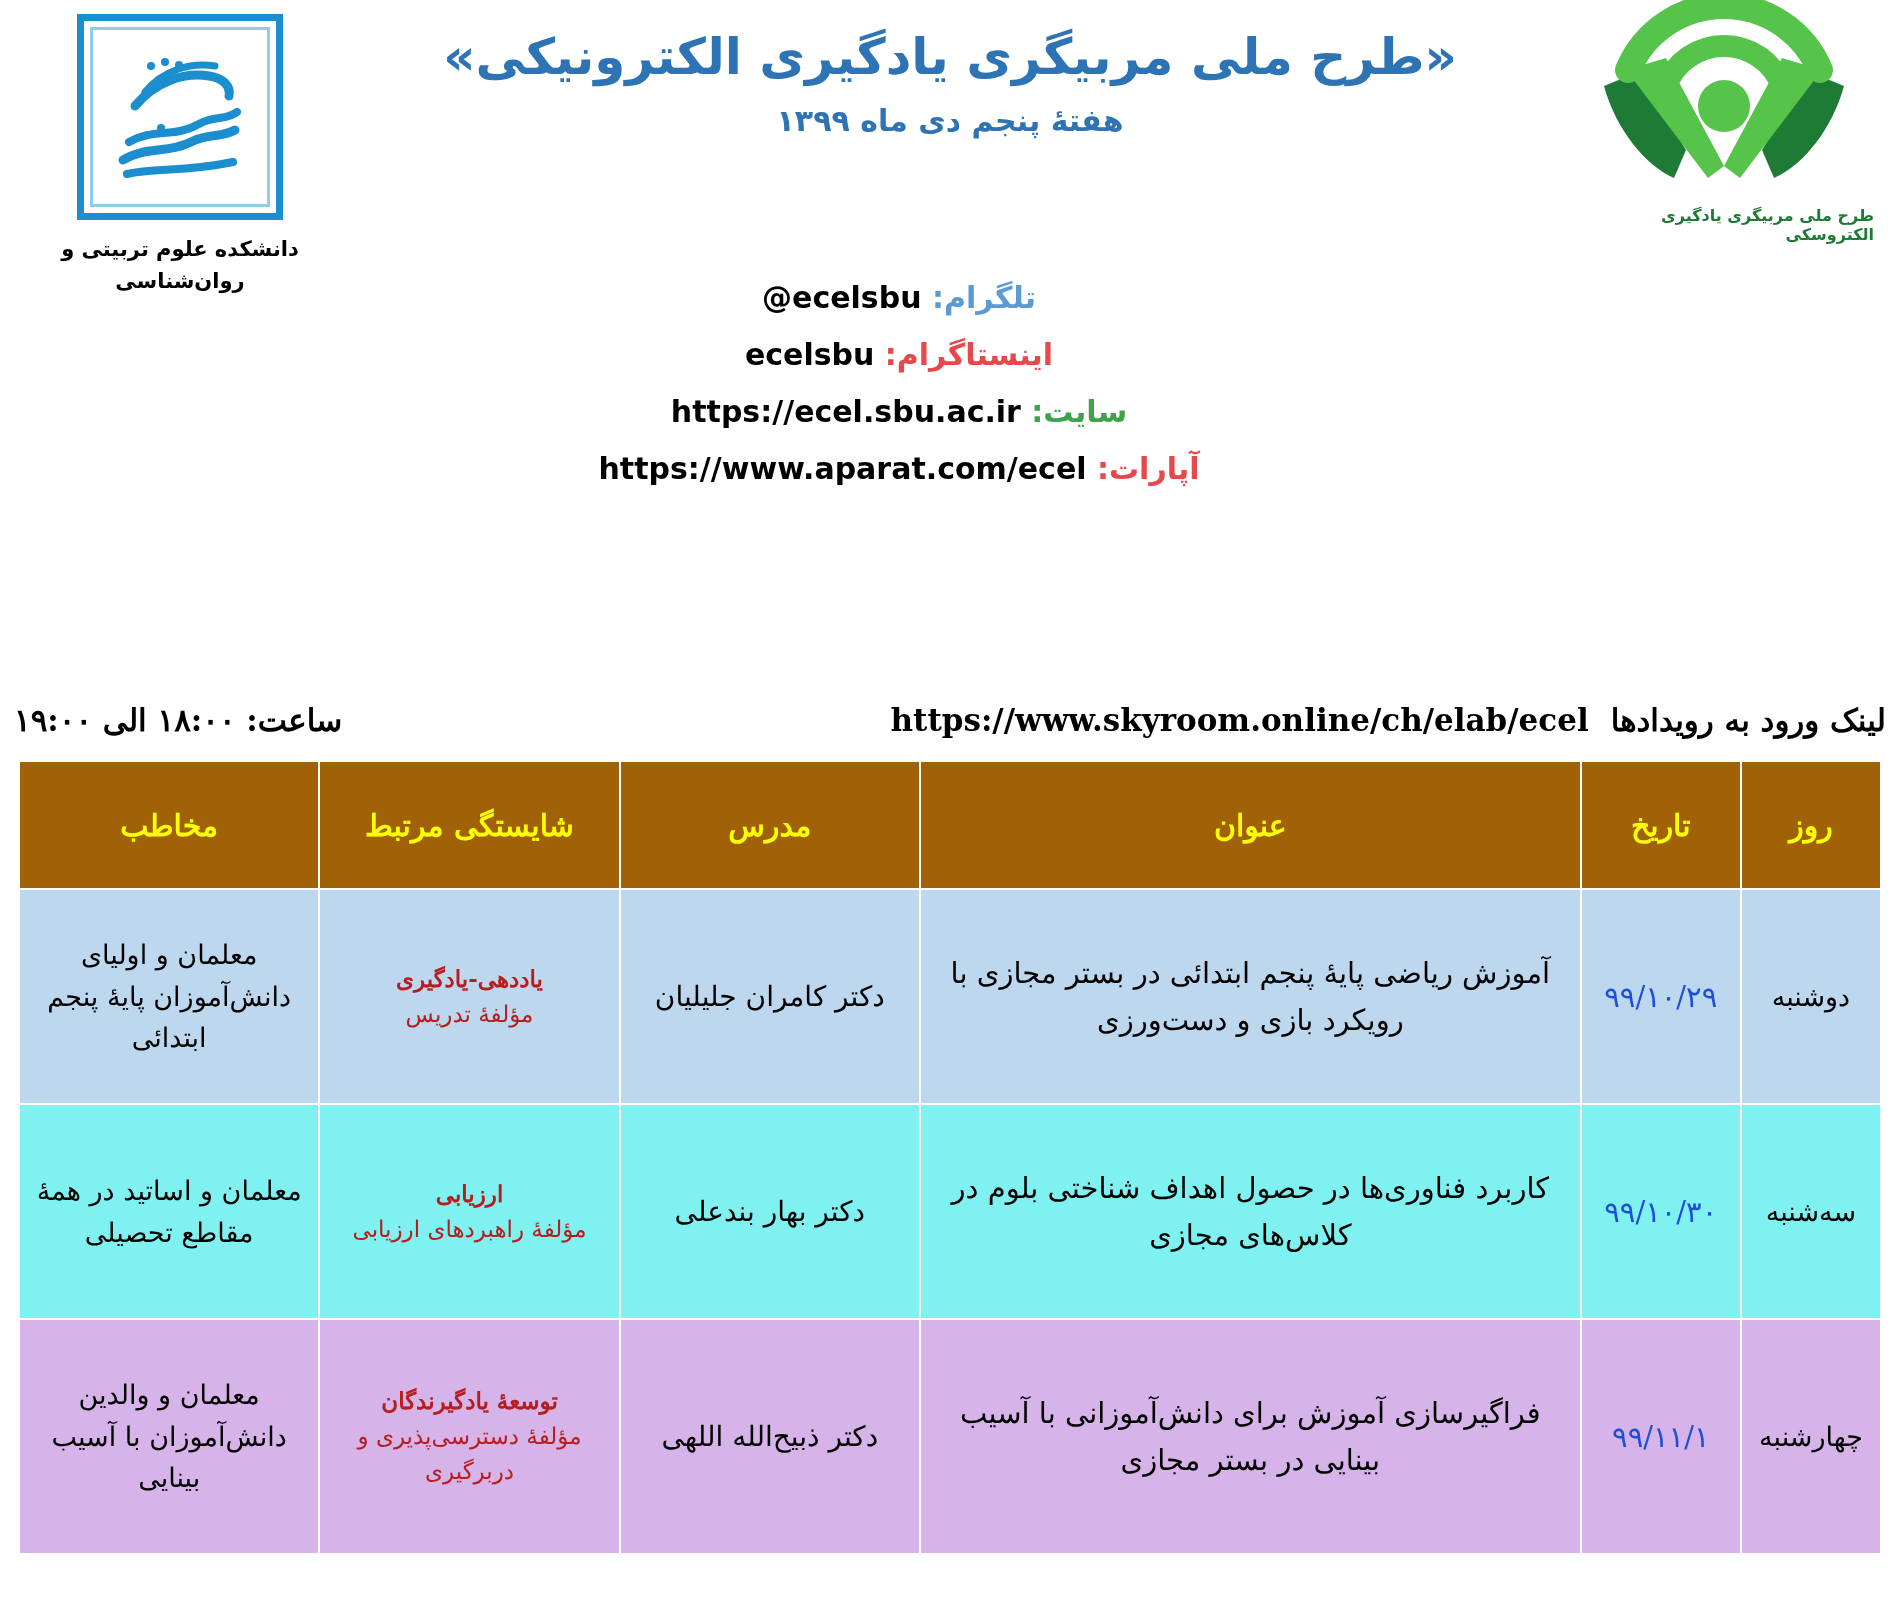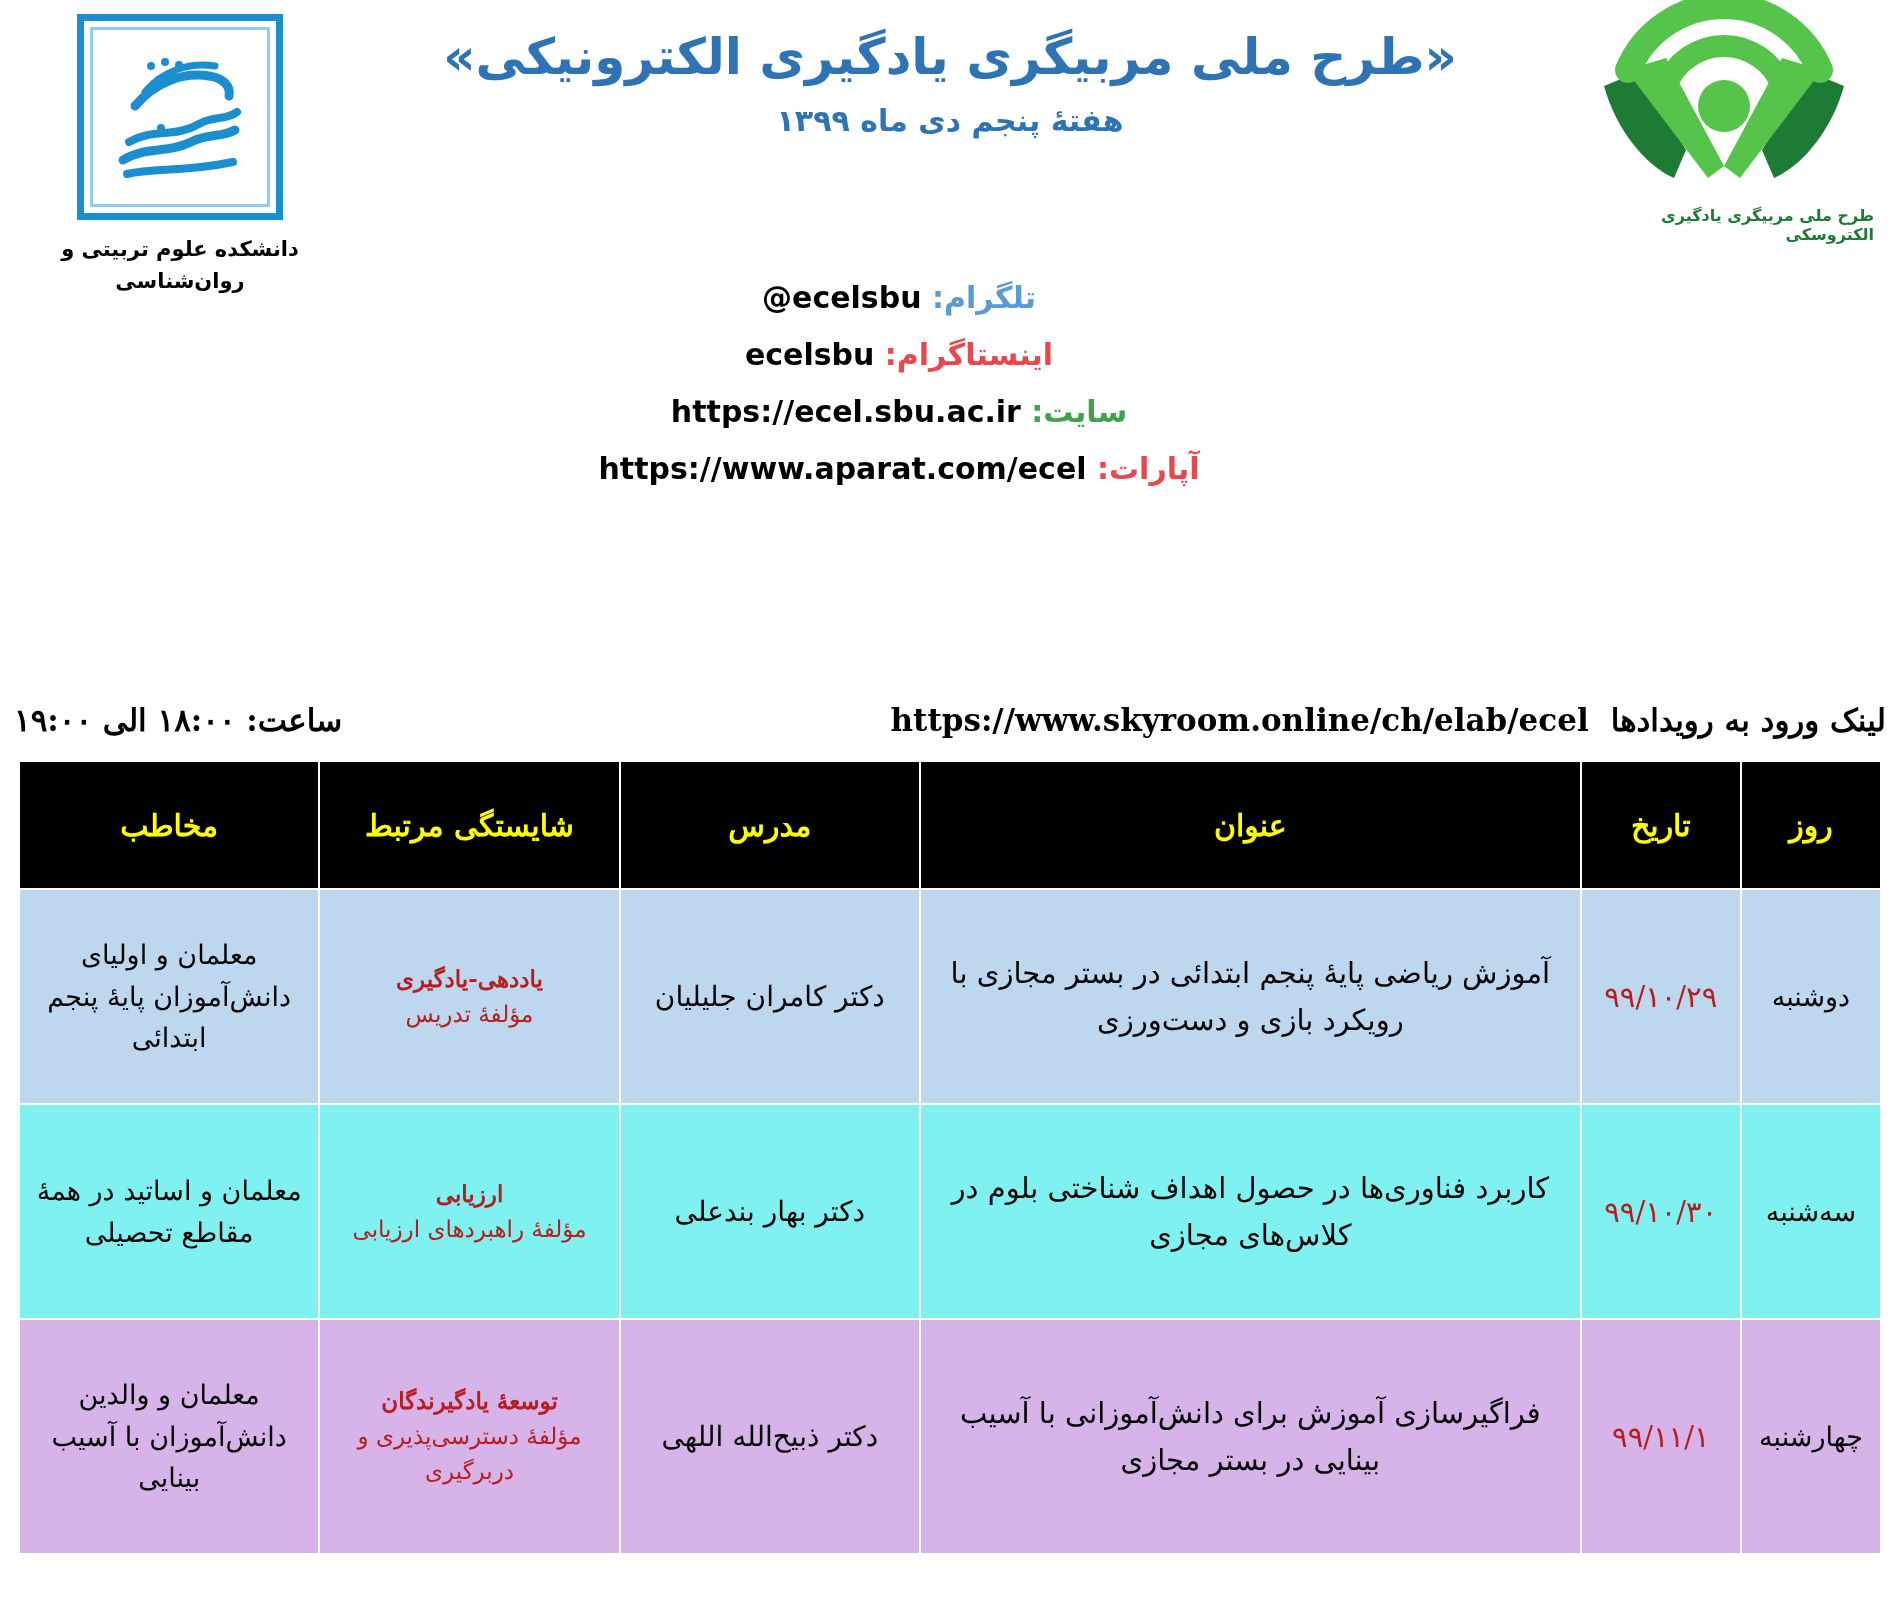--- a/index.html
+++ b/index.html
@@ -196,39 +196,39 @@
     direction: rtl;
     font-family: "DejaVu Serif", "Liberation Serif", serif;
   }
   table.sched th, table.sched td {
     border: 2px solid #ffffff;
     vertical-align: middle;
     text-align: center;
     padding: 10px 8px;
   }
   table.sched thead th {
-    background: #000000;
+    background: #a16207;
     color: #ffff00;
     font-size: 30px;
     font-weight: bold;
     height: 128px;
   }
   .col-day   { width: 140px; }
   .col-date  { width: 160px; }
   .col-title { width: 660px; }
   .col-inst  { width: 300px; }
   .col-comp  { width: 300px; }
   .col-aud   { width: 300px; }
 
   table.sched tbody tr.r1 td { background: #bdd7ee; }
   table.sched tbody tr.r2 td { background: #7ff1f1; }
   table.sched tbody tr.r3 td { background: #d6b3e8; }
 
   td.c-day  { font-size: 27px; color:#000; }
-  td.c-date { font-size: 29px; color:#b91c1c; }
+  td.c-date { font-size: 29px; color:#1d4ed8; }
   td.c-title{ font-size: 29px; color:#000; line-height: 1.6; padding: 12px 22px; }
   td.c-inst { font-size: 28px; color:#000; }
   td.c-comp { font-size: 23px; color:#b91c1c; line-height: 1.55; }
   .comp-main { font-weight: bold; display:block; }
   .comp-sub  { display:block; }
   td.c-aud  { font-size: 27px; color:#000; line-height: 1.55; }
 
   tbody tr { height: 215px; }
   tbody tr.r3 { height: 235px; }
 </style>

